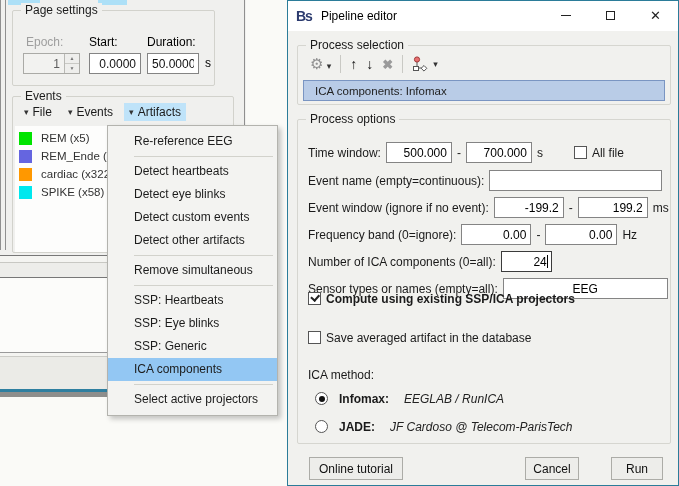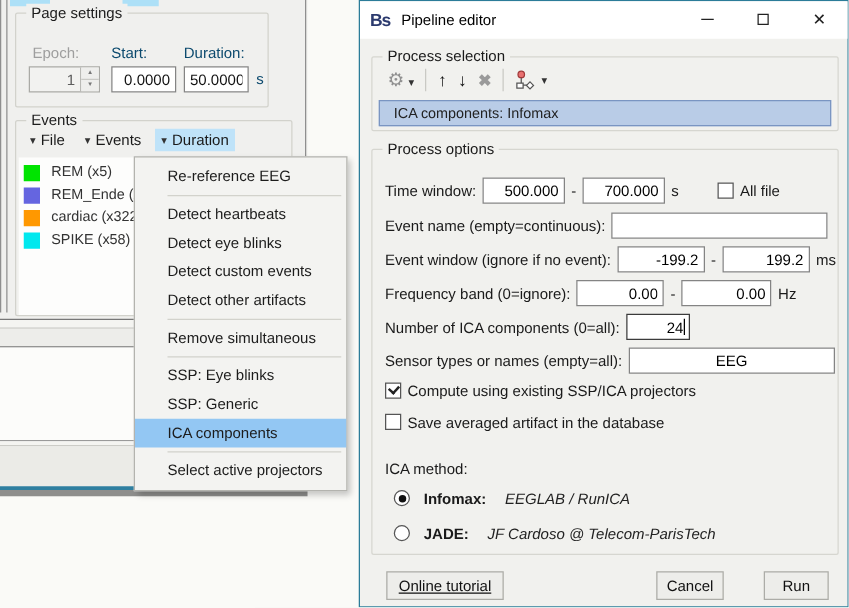--- a/index.html
+++ b/index.html
@@ -8,21 +8,21 @@
     position: relative; width: 679px; height: 486px; overflow: hidden;
     font-family: "Liberation Sans", sans-serif; font-size: 12px; color:#1a1a1a;
     background:#fafaf7;
   }
   
   .left-panel { position:absolute; left:0; top:0; width:246px; height:397px; background:#f0f0ee; }
   .edge-v { position:absolute; background:#8f8f8f; width:1px; }
   .frag { position:absolute; top:0; height:5px; background:#ade0f7; }
   .group { position:absolute; border:1px solid #d2d2cc; border-radius:2px; }
   .gtitle { position:absolute; top:-8px; left:8px; background:#f0f0ee; padding:0 4px; font-size:12px; color:#1c1c1c; white-space:nowrap; }
-  .flabel { position:absolute; font-size:12px; color:#0c4a6e; white-space:nowrap; }
+  .flabel { position:absolute; font-size:12px; color:#000000; white-space:nowrap; }
   .dis { color:#9e9e9e; }
   .tbox { position:absolute; height:21px; border:1px solid #848484; background:#fff; font-family:"Liberation Sans",sans-serif; font-size:12px; padding:0 4px; color:#111; }
   .num { text-align:right; }
   .spinwrap { position:absolute; height:21px; border:1px solid #aaaaa6; background:#f2f2f0; }
   .spinval { position:absolute; left:0; top:0; bottom:0; right:16px; text-align:right; padding:3px 3px 0 0; color:#5d5d5d; }
   .spinbtns { position:absolute; right:0; top:0; bottom:0; width:15px; border-left:1px solid #b9b9b5; display:flex; flex-direction:column; }
   .spinbtns > div { flex:1; font-size:5px; line-height:9px; text-align:center; color:#777; border-bottom:1px solid #c9c9c5; background:#eeeeec; }
   .spinbtns > div:last-child { border-bottom:none; }
   .ev-toolbar { position:absolute; display:flex; align-items:center; gap:6px; }
   .tb-item { display:flex; align-items:center; gap:4px; padding:2px 5px; cursor:default; white-space:nowrap; }
@@ -108,21 +108,21 @@
         <div class="tb-item">
           <span class="caret">▾</span>
           <span>File</span>
         </div>
         <div class="tb-item">
           <span class="caret">▾</span>
           <span>Events</span>
         </div>
         <div class="tb-item active">
           <span class="caret">▾</span>
-          <span>Duration</span>
+          <span>Artifacts</span>
         </div>
       </div>
       <div class="ev-list" style="left:2px;top:29px;width:218px;height:126px;">
         <div style="height:3px;"></div>
         <div class="ev-row">
           <div class="ev-sq" style="background: rgb(0, 228, 0);"></div>
           <span class="ev-lbl">REM  (x5)</span>
         </div>
         <div class="ev-row">
           <div class="ev-sq" style="background: rgb(101, 101, 224);"></div>
@@ -158,20 +158,21 @@
   <div class="menu">
     <div class="mitem">Re-reference EEG</div>
     <div class="msep"></div>
     <div class="mitem">Detect heartbeats</div>
     <div class="mitem">Detect eye blinks</div>
     <div class="mitem">Detect custom events</div>
     <div class="mitem">Detect other artifacts</div>
     <div class="msep"></div>
     <div class="mitem">Remove simultaneous</div>
     <div class="msep"></div>
+    <div class="mitem">SSP: Heartbeats</div>
     <div class="mitem">SSP: Eye blinks</div>
     <div class="mitem">SSP: Generic</div>
     <div class="mitem hl">ICA components</div>
     <div class="msep"></div>
     <div class="mitem">Select active projectors</div>
   </div>
 
   <div class="pwin">
     <div class="ptitlebar">
       <span class="plogo"><span>Bs</span></span>
@@ -253,21 +254,21 @@
           <input class="num" style="width: 51px; border-color: rgb(59, 59, 59);" value="24">
           <span class="caretbar"></span>
         </span>
       </div>
 
       <div class="row" style="top:158px;">
         <span>Sensor types or names (empty=all):</span>
         <input style="width: 171px; text-align: center;" value="EEG">
       </div>
 
-      <div class="row" style="top:182px;">
+      <div class="row" style="top:168px;font-weight:bold;">
         <span class="cb checked"></span>
         <span>Compute using existing SSP/ICA projectors</span>
       </div>
 
       <div class="row" style="top:207px;">
         <span class="cb"></span>
         <span>Save averaged artifact in the database</span>
       </div>
 
       <div class="row" style="top:244px;">
@@ -280,18 +281,18 @@
         <span class="mdesc">EEGLAB / RunICA</span>
       </div>
 
       <div class="row" style="top:296px;left:17px;">
         <span class="radio"></span>
         <span class="mname">JADE:</span>
         <span class="mdesc">JF Cardoso @ Telecom-ParisTech</span>
       </div>
     </div>
 
-    <div class="btn" style="left:21px;top:456px;width:94px;text-decoration:underline;">Online tutorial</div>
+    <div class="btn" style="left:21px;top:456px;width:94px;">Online tutorial</div>
     <div class="btn" style="left:237px;top:456px;width:54px;">Cancel</div>
     <div class="btn" style="left:323px;top:456px;width:52px;">Run</div>
   </div>
 
 </div>
 
 </body></html>

